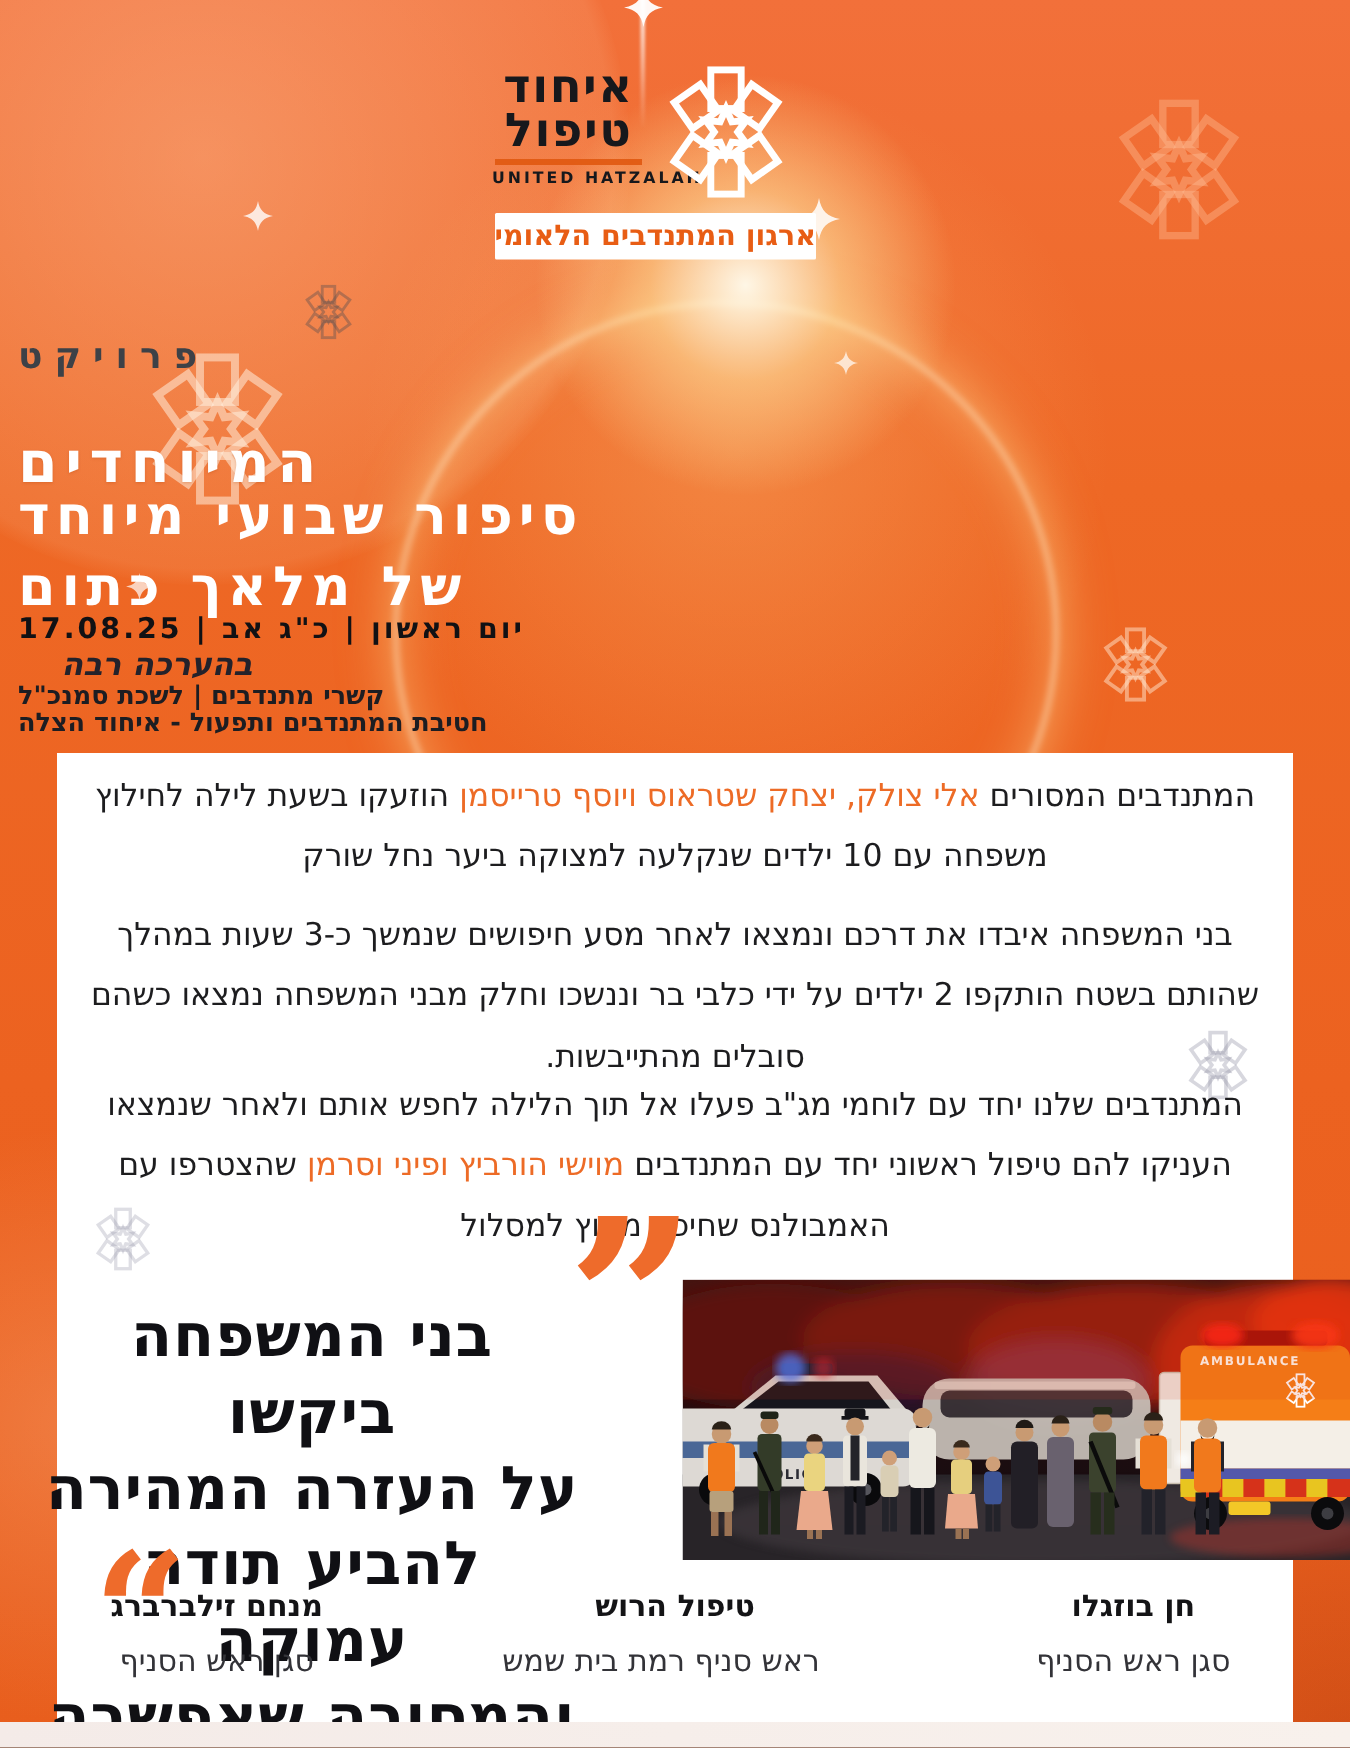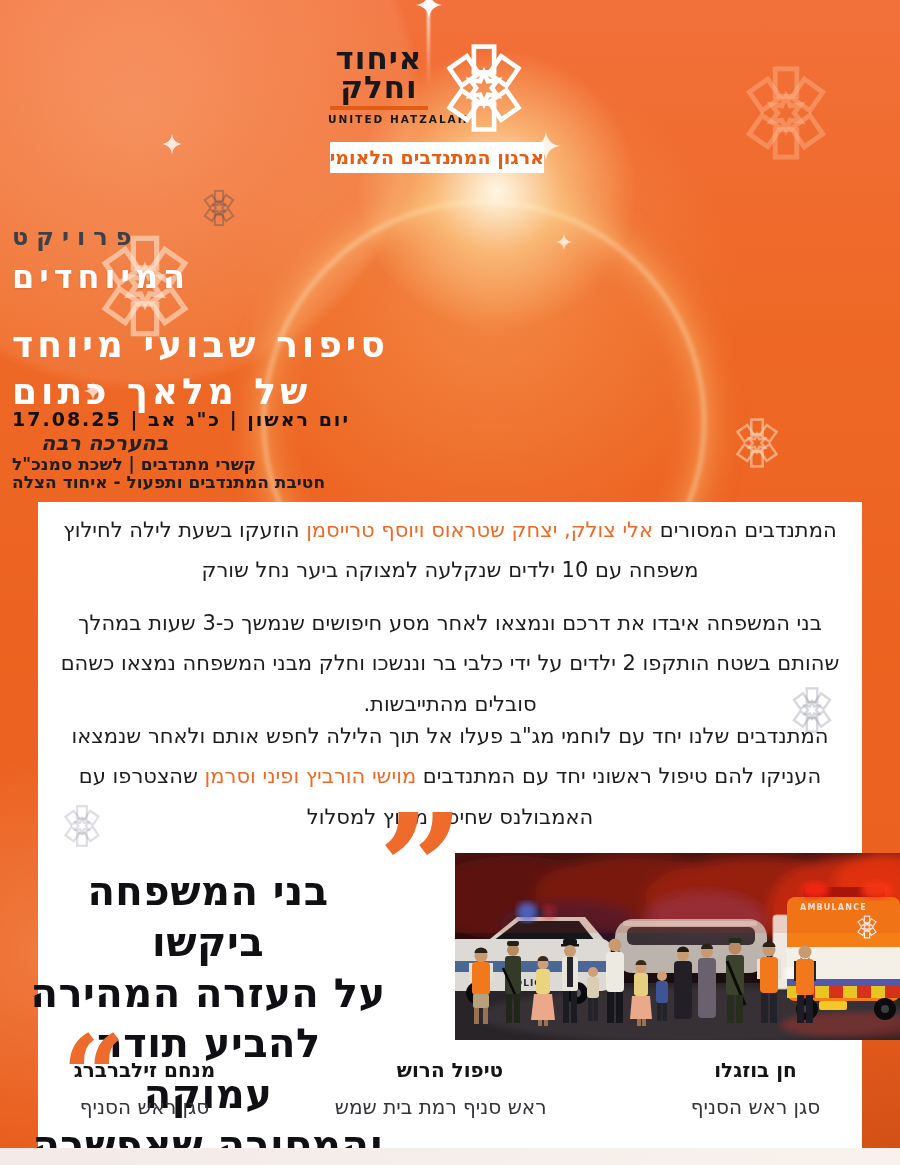--- a/index.html
+++ b/index.html
@@ -21,21 +21,21 @@
   .sparkle{position:absolute;}
   .rtl{direction:rtl;unicode-bidi:isolate;}
   .hdr-he{font-weight:900;color:#17181c;font-size:31px;line-height:.95;letter-spacing:1px;text-align:center;}
   .hdr-en{font-weight:700;color:#17181c;font-size:10.5px;letter-spacing:2px;text-align:center;margin-top:3px;white-space:nowrap;}
   .badge{
     background:#ffffff;color:#e85d14;font-weight:800;font-size:19px;
     border-radius:1px;text-align:center;line-height:31px;white-space:nowrap;
   }
   .t-center{left:12px;width:860px;text-align:left;}
   .kicker{font-size:24px;font-weight:700;color:#3d4147;letter-spacing:8px;}
-  .title-main{font-size:32px;font-weight:900;color:#ffffff;letter-spacing:5px;text-shadow:0 1px 2px rgba(160,60,0,.25);}
+  .title-main{font-size:38px;font-weight:900;color:#ffffff;letter-spacing:5px;text-shadow:0 1px 2px rgba(160,60,0,.25);margin-top:28px;}
   .title-sub{font-size:36px;font-weight:700;color:#ffffff;letter-spacing:4px;}
   .date-line{font-size:19px;font-weight:700;color:#111114;letter-spacing:2px;}
   .signature{font-size:21px;font-weight:600;font-style:italic;color:#23222b;}
   .credit{font-size:17px;font-weight:700;color:#1d1d22;}
   .whitebox{background:#ffffff;}
   .para{
     text-align:center;font-size:21px;line-height:1.92;color:#1d1d1f;
     font-weight:500;
   }
   .hl{color:#ed6b26;}
@@ -115,21 +115,21 @@
   <div class="sparkle" style="left:556px;top:234px;width:16px;height:16px;color:rgba(255,255,255,.7);"><svg width="100%" height="100%">
         <use href="#sparkle4"></use>
       </svg></div>
   <div class="sparkle" style="left:84px;top:382px;width:18px;height:18px;color:rgba(255,255,255,.7);"><svg width="100%" height="100%">
         <use href="#sparkle4"></use>
       </svg></div>
 
   <div class="abs" style="left:328px;top:36px;width:200px;height:104px;">
     <div class="abs" style="left:0;top:8px;width:102px;">
       <div class="hdr-he rtl">איחוד</div>
-      <div class="hdr-he rtl">וחלק</div>
+      <div class="hdr-he rtl">טיפול</div>
       <div style="height:4px;margin:3px 2px 0;background:rgba(224,88,16,.9);"></div>
       <div class="hdr-en">UNITED HATZALAH</div>
     </div>
     <div class="star-deco" style="left:110px;top:0;width:92px;height:104px;color:#ffffff;">
       <svg>
           <use href="#uhstar"></use>
         </svg>
     </div>
   </div>
 

